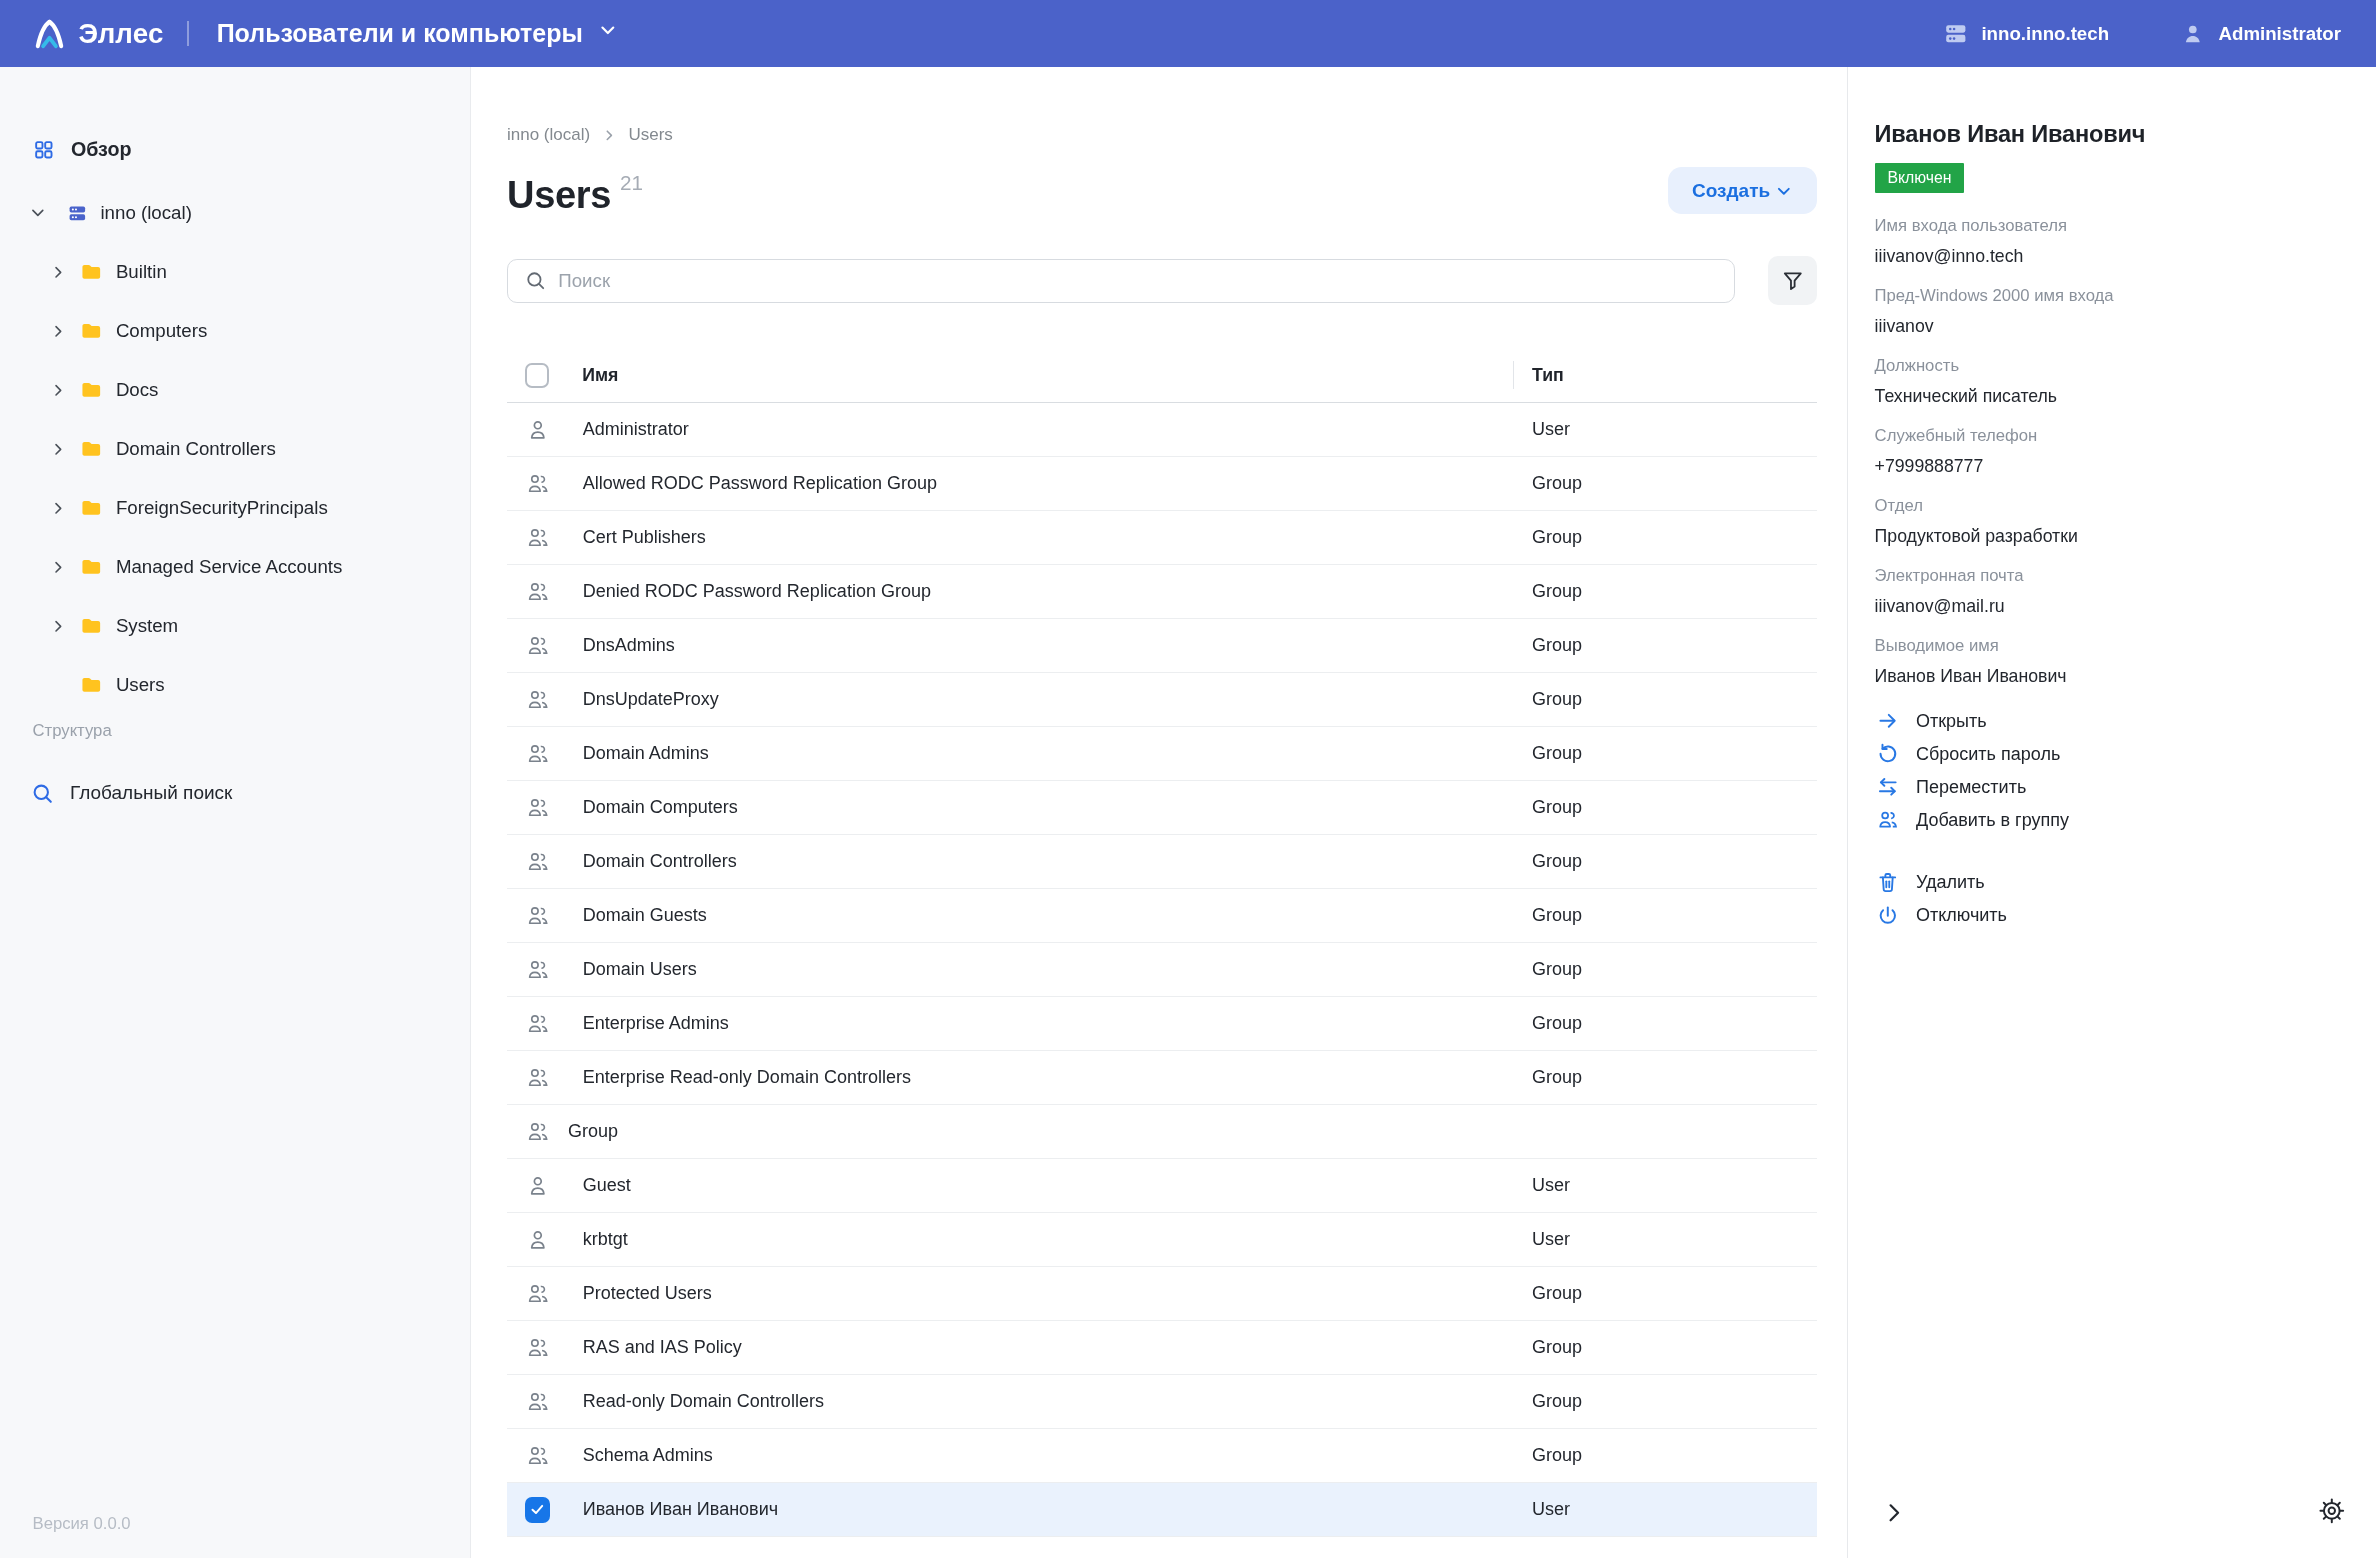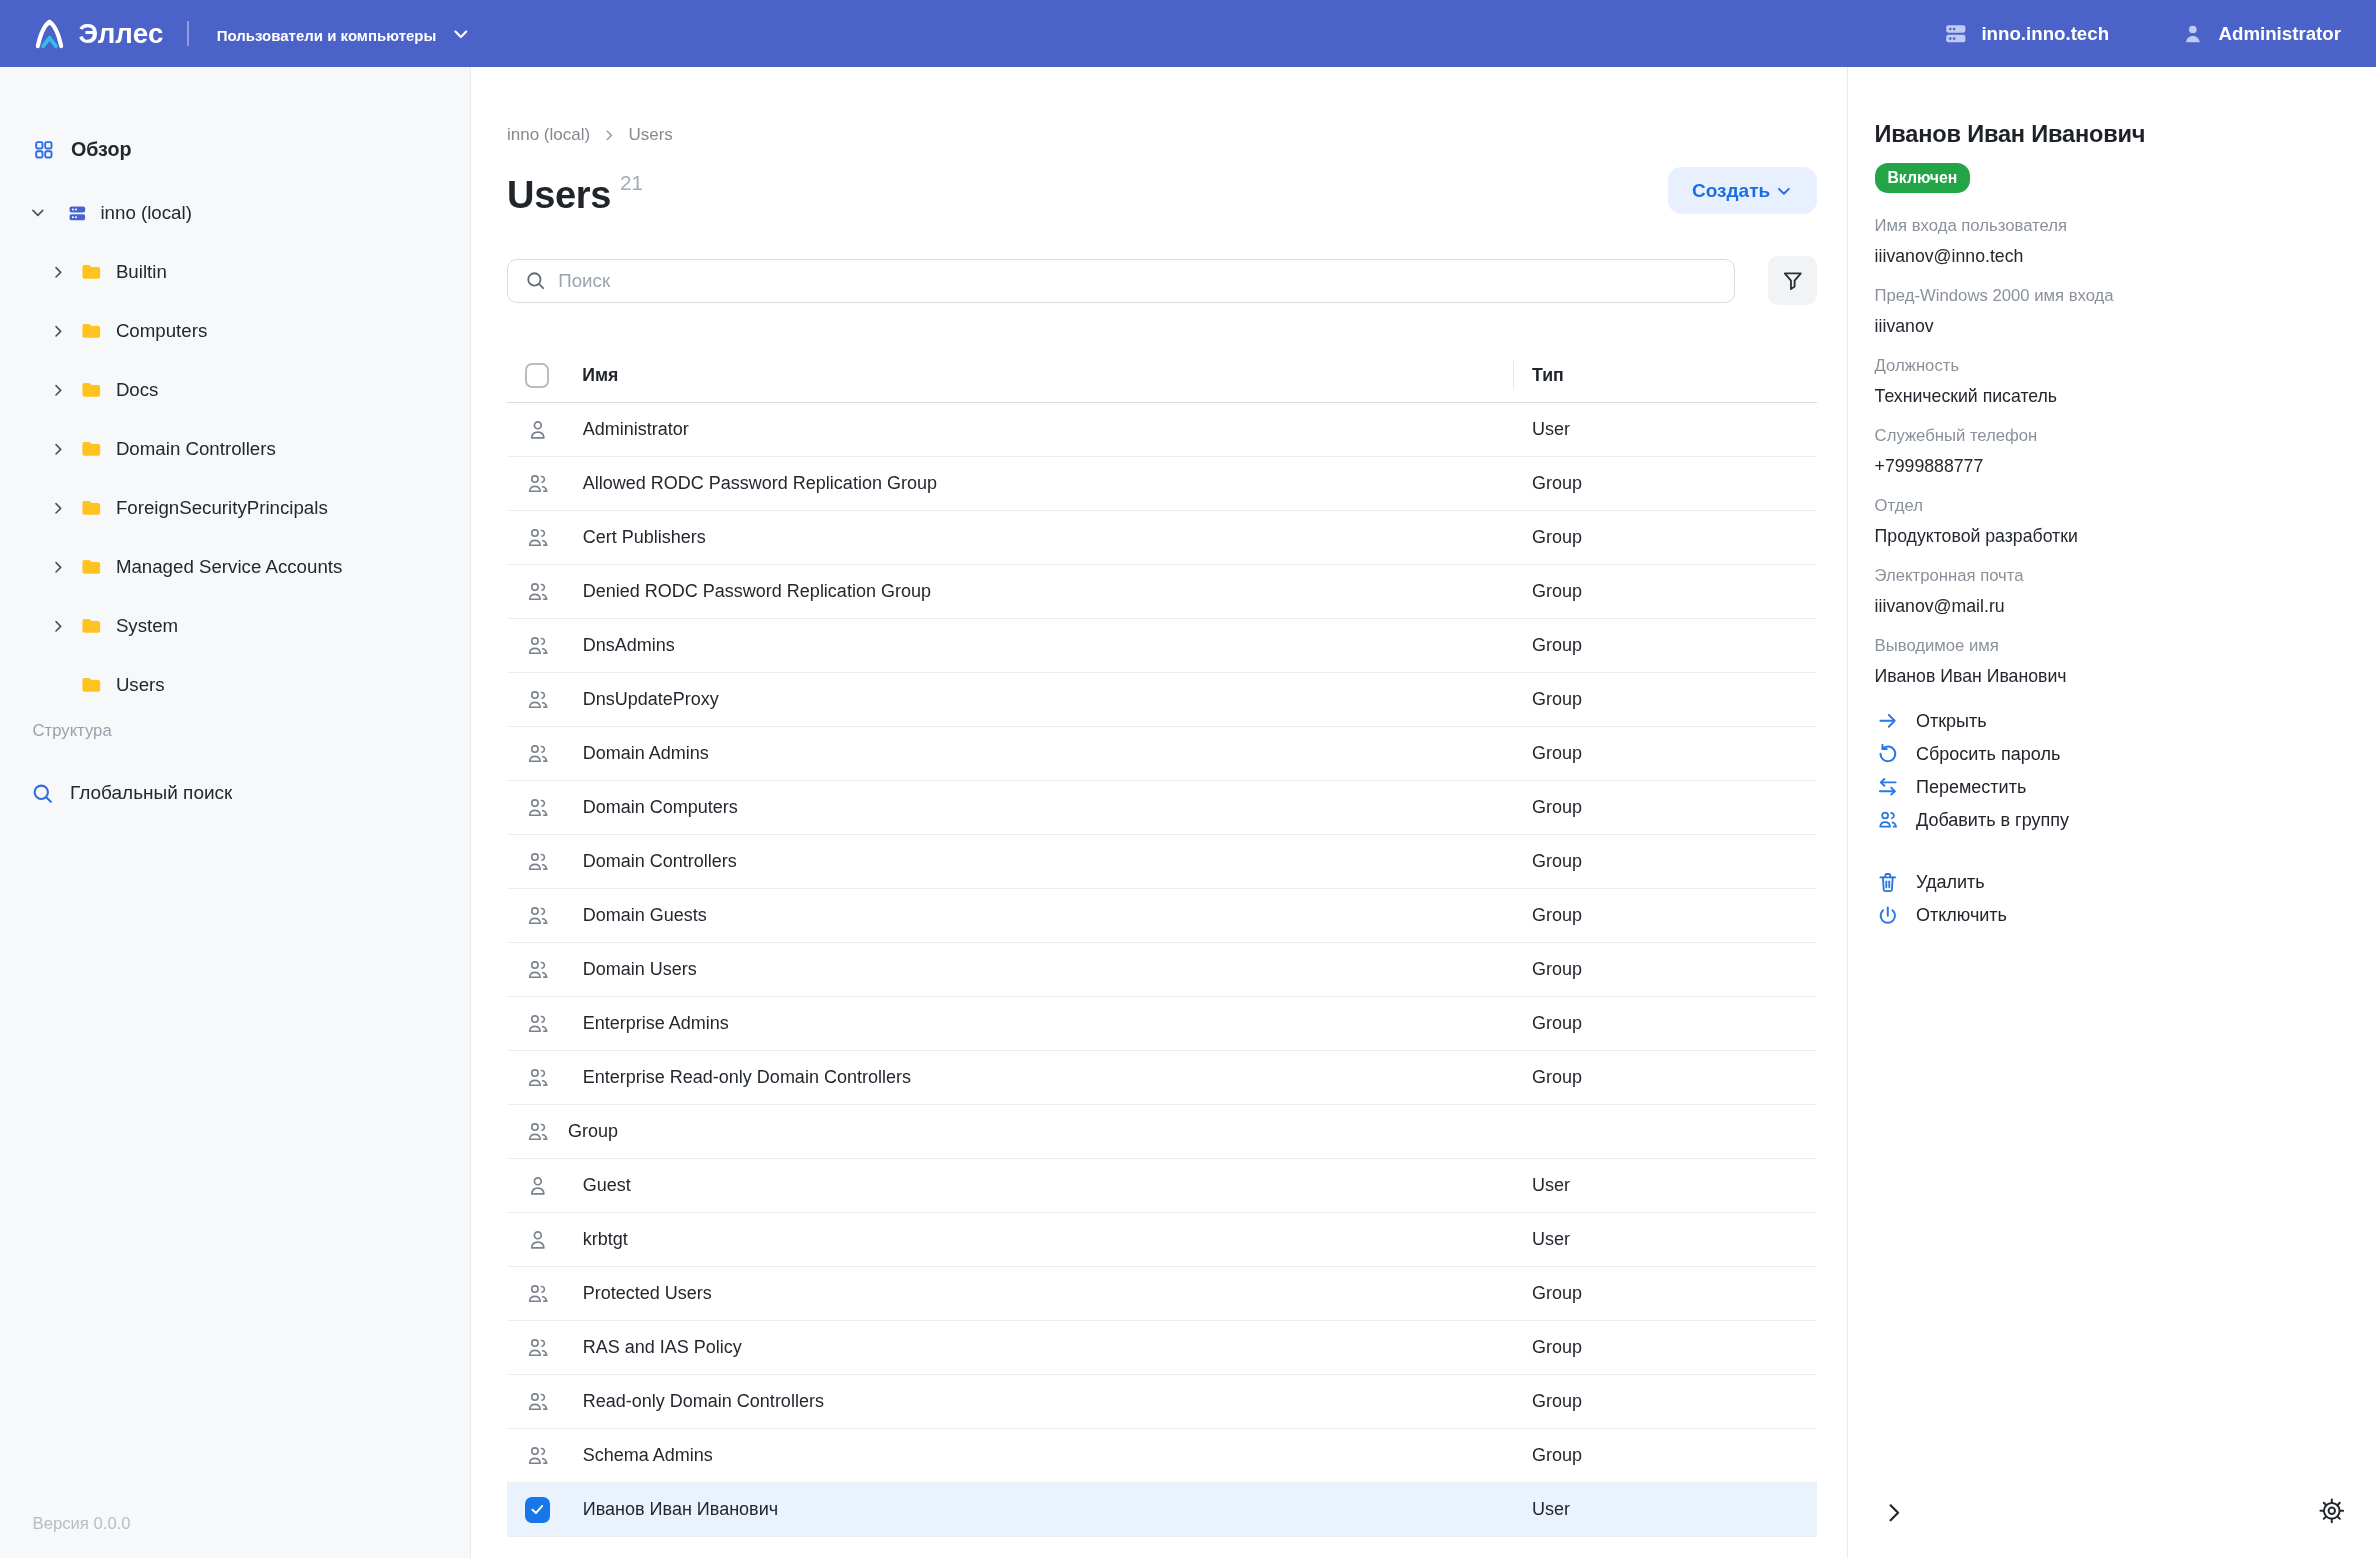--- a/index.html
+++ b/index.html
@@ -6,21 +6,21 @@
   html,body { width: 2376px; height: 1558px; overflow: hidden; }
   body { font-family: "Liberation Sans", "DejaVu Sans", sans-serif; background: #fff; color:#23272E; }
   .app { width: 2376px; height: 1558px; display: flex; flex-direction: column; }
 
   
   .topbar { height: 67px; background: #4B62C9; display: flex; align-items: center; justify-content: space-between; padding: 0 35px 0 29.6px; flex: none; }
   .topbar-left { display: flex; align-items: center; }
   .logo { display: flex; align-items: center; gap: 9.9px; cursor: pointer; justify-content: center; }
   .logo-text { color:#fff; font-size: 27.6px; font-weight: 700; letter-spacing: 0.2px; }
   .topbar-divider { width: 2px; height: 25.6px; background: rgba(255,255,255,.38); margin: 0 27.6px 0 23.6px; }
-  .nav-select { display:flex; align-items:flex-end; gap:13.8px; background:none; border:none; color:#fff; font-family:inherit; font-size:15px; font-weight:700; cursor:pointer; }
+  .nav-select { display:flex; align-items:flex-start; gap:13.8px; background:none; border:none; color:#fff; font-family:inherit; font-size:25px; font-weight:700; cursor:pointer; }
   .topbar-right { display:flex; align-items:center; gap:71px; }
   .tb-chip { display:flex; align-items:center; gap:12.8px; color:#fff; font-size:18.7px; font-weight:700; cursor:pointer; }
 
   
   .body { flex: 1; display: flex; min-height: 0; }
 
   
   .sidebar { width: 471px; flex:none; background: #F7F8FA; border-right: 1px solid #E9EBEE; position: relative; }
   .overview { margin: 65px 0 0 32.5px; height: 35px; display:flex; align-items:center; gap:16.7px; font-size:19.7px; font-weight:700; color:#23272E; cursor:pointer; }
   .tree-root { margin: 28.6px 0 0 27.6px; height:35px; display:flex; align-items:center; gap:0; font-size:18.7px; color:#23272E; cursor:pointer; }
@@ -59,21 +59,21 @@
   .trow { height:54px; display:flex; align-items:center; padding-left:17.7px; border-bottom:1px solid #ECEEF0; font-size:18px; color:#23272E; cursor:pointer; }
   .row-glyph { width:25.6px; height:25.6px; flex:none; display:flex; align-items:center; justify-content:center; color:#7A828C; }
   .cell-name { flex:1; margin-left:32.5px; }
   .row-check { display:none; width:25.6px; height:25.6px; border-radius:6.9px; background:#1776E8; align-items:center; justify-content:center; }
   .trow[data-selected="true"] { background:#EAF2FD; }
   .trow[data-selected="true"] .row-check { display:flex; }
 
   
   .panel { width:529px; flex:none; border-left:1px solid #E7E9EC; background:#fff; position:relative; padding:53px 23.6px 0 26.6px; }
   .panel-title { font-size:23.6px; font-weight:700; color:#1E2228; line-height:29.6px; letter-spacing:-0.2px; }
-  .badge { display:inline-block; margin-top:13.8px; background:#22A447; color:#fff; font-size:15.8px; font-weight:700; line-height:29.6px; padding:0 12.8px; border-radius:13px; }
+  .badge { display:inline-block; margin-top:13.8px; background:#22A447; color:#fff; font-size:15.8px; font-weight:400; line-height:29.6px; padding:0 12.8px; border-radius:1px; }
   .fields { margin-top:21.7px; }
   .field { margin-bottom:15.8px; }
   .f-label { font-size:16.7px; color:#8A919B; line-height:21.7px; }
   .f-value { font-size:17.7px; color:#23272E; line-height:23.6px; margin-top:8.9px; }
   .actions { margin-top:5.9px; }
   .action { height:33px; display:flex; align-items:center; gap:15.8px; font-size:18px; font-weight:500; color:#20242B; cursor:pointer; }
   .action .a-icon { width:25.6px; height:25.6px; display:flex; align-items:center; justify-content:center; color:#2878E4; flex:none; }
   .danger-group { margin-top:29.6px; }
   .collapse-btn { position:absolute; left:29.6px; bottom:25.6px; background:none; border:none; cursor:pointer; color:#23272E; padding:3.9px; }
   .settings-btn { position:absolute; right:25.6px; bottom:25.6px; background:none; border:none; cursor:pointer; color:#23272E; padding:3.9px; }

